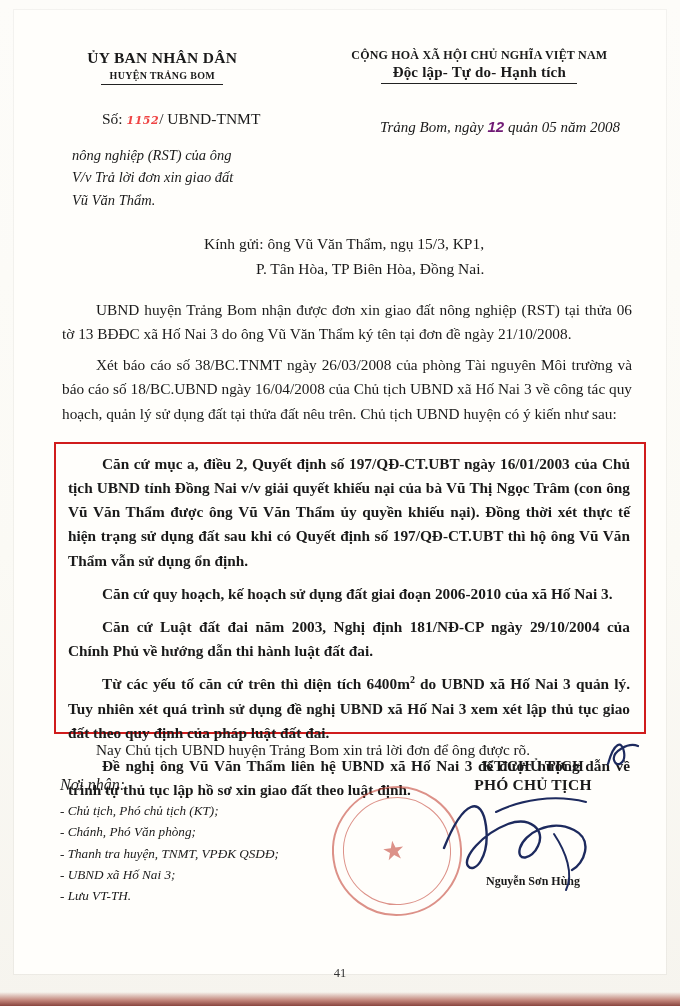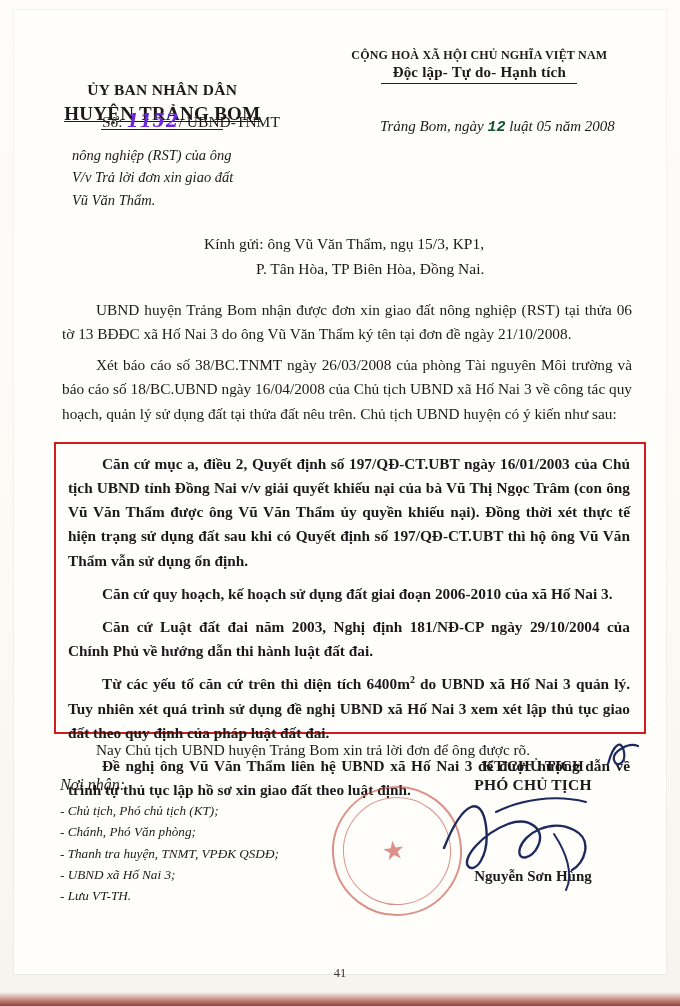--- a/index.html
+++ b/index.html
@@ -41,38 +41,36 @@
     position: absolute;
     top: 38px;
     left: 0;
     width: 652px;
     display: flex;
   }
   .hdr-left {
     width: 268px;
     text-align: center;
     padding-left: 18px;
-    margin-top: 32px;
   }
   .hdr-right {
     width: 384px;
     text-align: center;
   }
   .org1 {
     font-size: 15.5px;
     font-weight: bold;
     letter-spacing: 0.3px;
     line-height: 1.35;
   }
   .org2 {
-    font-size: 19px;
+    font-size: 10px;
     font-weight: bold;
     letter-spacing: 0.3px;
     line-height: 1.35;
-    text-decoration: underline;
   }
   .under-org {
     width: 122px;
     height: 1px;
     background: #222;
     margin: 2px auto 0 auto;
   }
   .nat1 {
     font-size: 12px;
     font-weight: bold;
@@ -93,36 +91,36 @@
   .sonum {
     position: absolute;
     top: 100px;
     left: 88px;
     font-size: 15.5px;
   }
   .sonum .hand {
     font-family: "DejaVu Serif", serif;
     font-style: italic;
     font-weight: bold;
-    font-size: 18px;
-    color: #6d28d9;
+    font-size: 11px;
+    color: #ef4444;
     letter-spacing: 0.5px;
   }
   .place-date {
     position: absolute;
     top: 108px;
     left: 366px;
     font-size: 15px;
     font-style: italic;
   }
   .place-date .hand {
-    font-family: Liberation Mono, monospace;
-    font-style: italic;
-    font-weight: bold;
-    color: #14532d;
+    font-family: Liberation Sans, sans-serif;
+    font-style: italic;
+    font-weight: bold;
+    color: #701a75;
   }
   .vv {
     position: absolute;
     top: 134px;
     left: 58px;
     width: 250px;
     font-size: 14.5px;
     font-style: italic;
     line-height: 1.55;
   }
@@ -218,24 +216,24 @@
     letter-spacing: 0.2px;
   }
   .sign .l2 {
     font-size: 15.5px;
     font-weight: bold;
     letter-spacing: 0.2px;
     margin-top: 1px;
   }
   .sign .name {
     position: absolute;
-    top: 110px;
+    top: 116px;
     left: 0;
     width: 230px;
-    font-size: 15px;
+    font-size: 12px;
     font-weight: bold;
     text-align: center;
   }
   
   .stamp {
     position: absolute;
     top: 776px;
     left: 318px;
     width: 126px;
     height: 126px;
@@ -306,21 +304,21 @@
     </div>
 
     <div class="sonum">
       <span>Số:</span>
       <span class="hand">1152</span><span>/ UBND-TNMT</span>
     </div>
 
     <div class="place-date">
       <span>Trảng Bom, ngày</span>
       <span class="hand">12</span>
-      <span>luật</span>
+      <span>quản</span>
       <span>05</span>
       <span>năm</span>
       <span>2008</span>
     </div>
 
     <div class="vv">
       <div>nông nghiệp (RST) của ông</div>
       <div>V/v Trả lời đơn xin giao đất</div>
       <div>Vũ Văn Thẩm.</div>
     </div>

